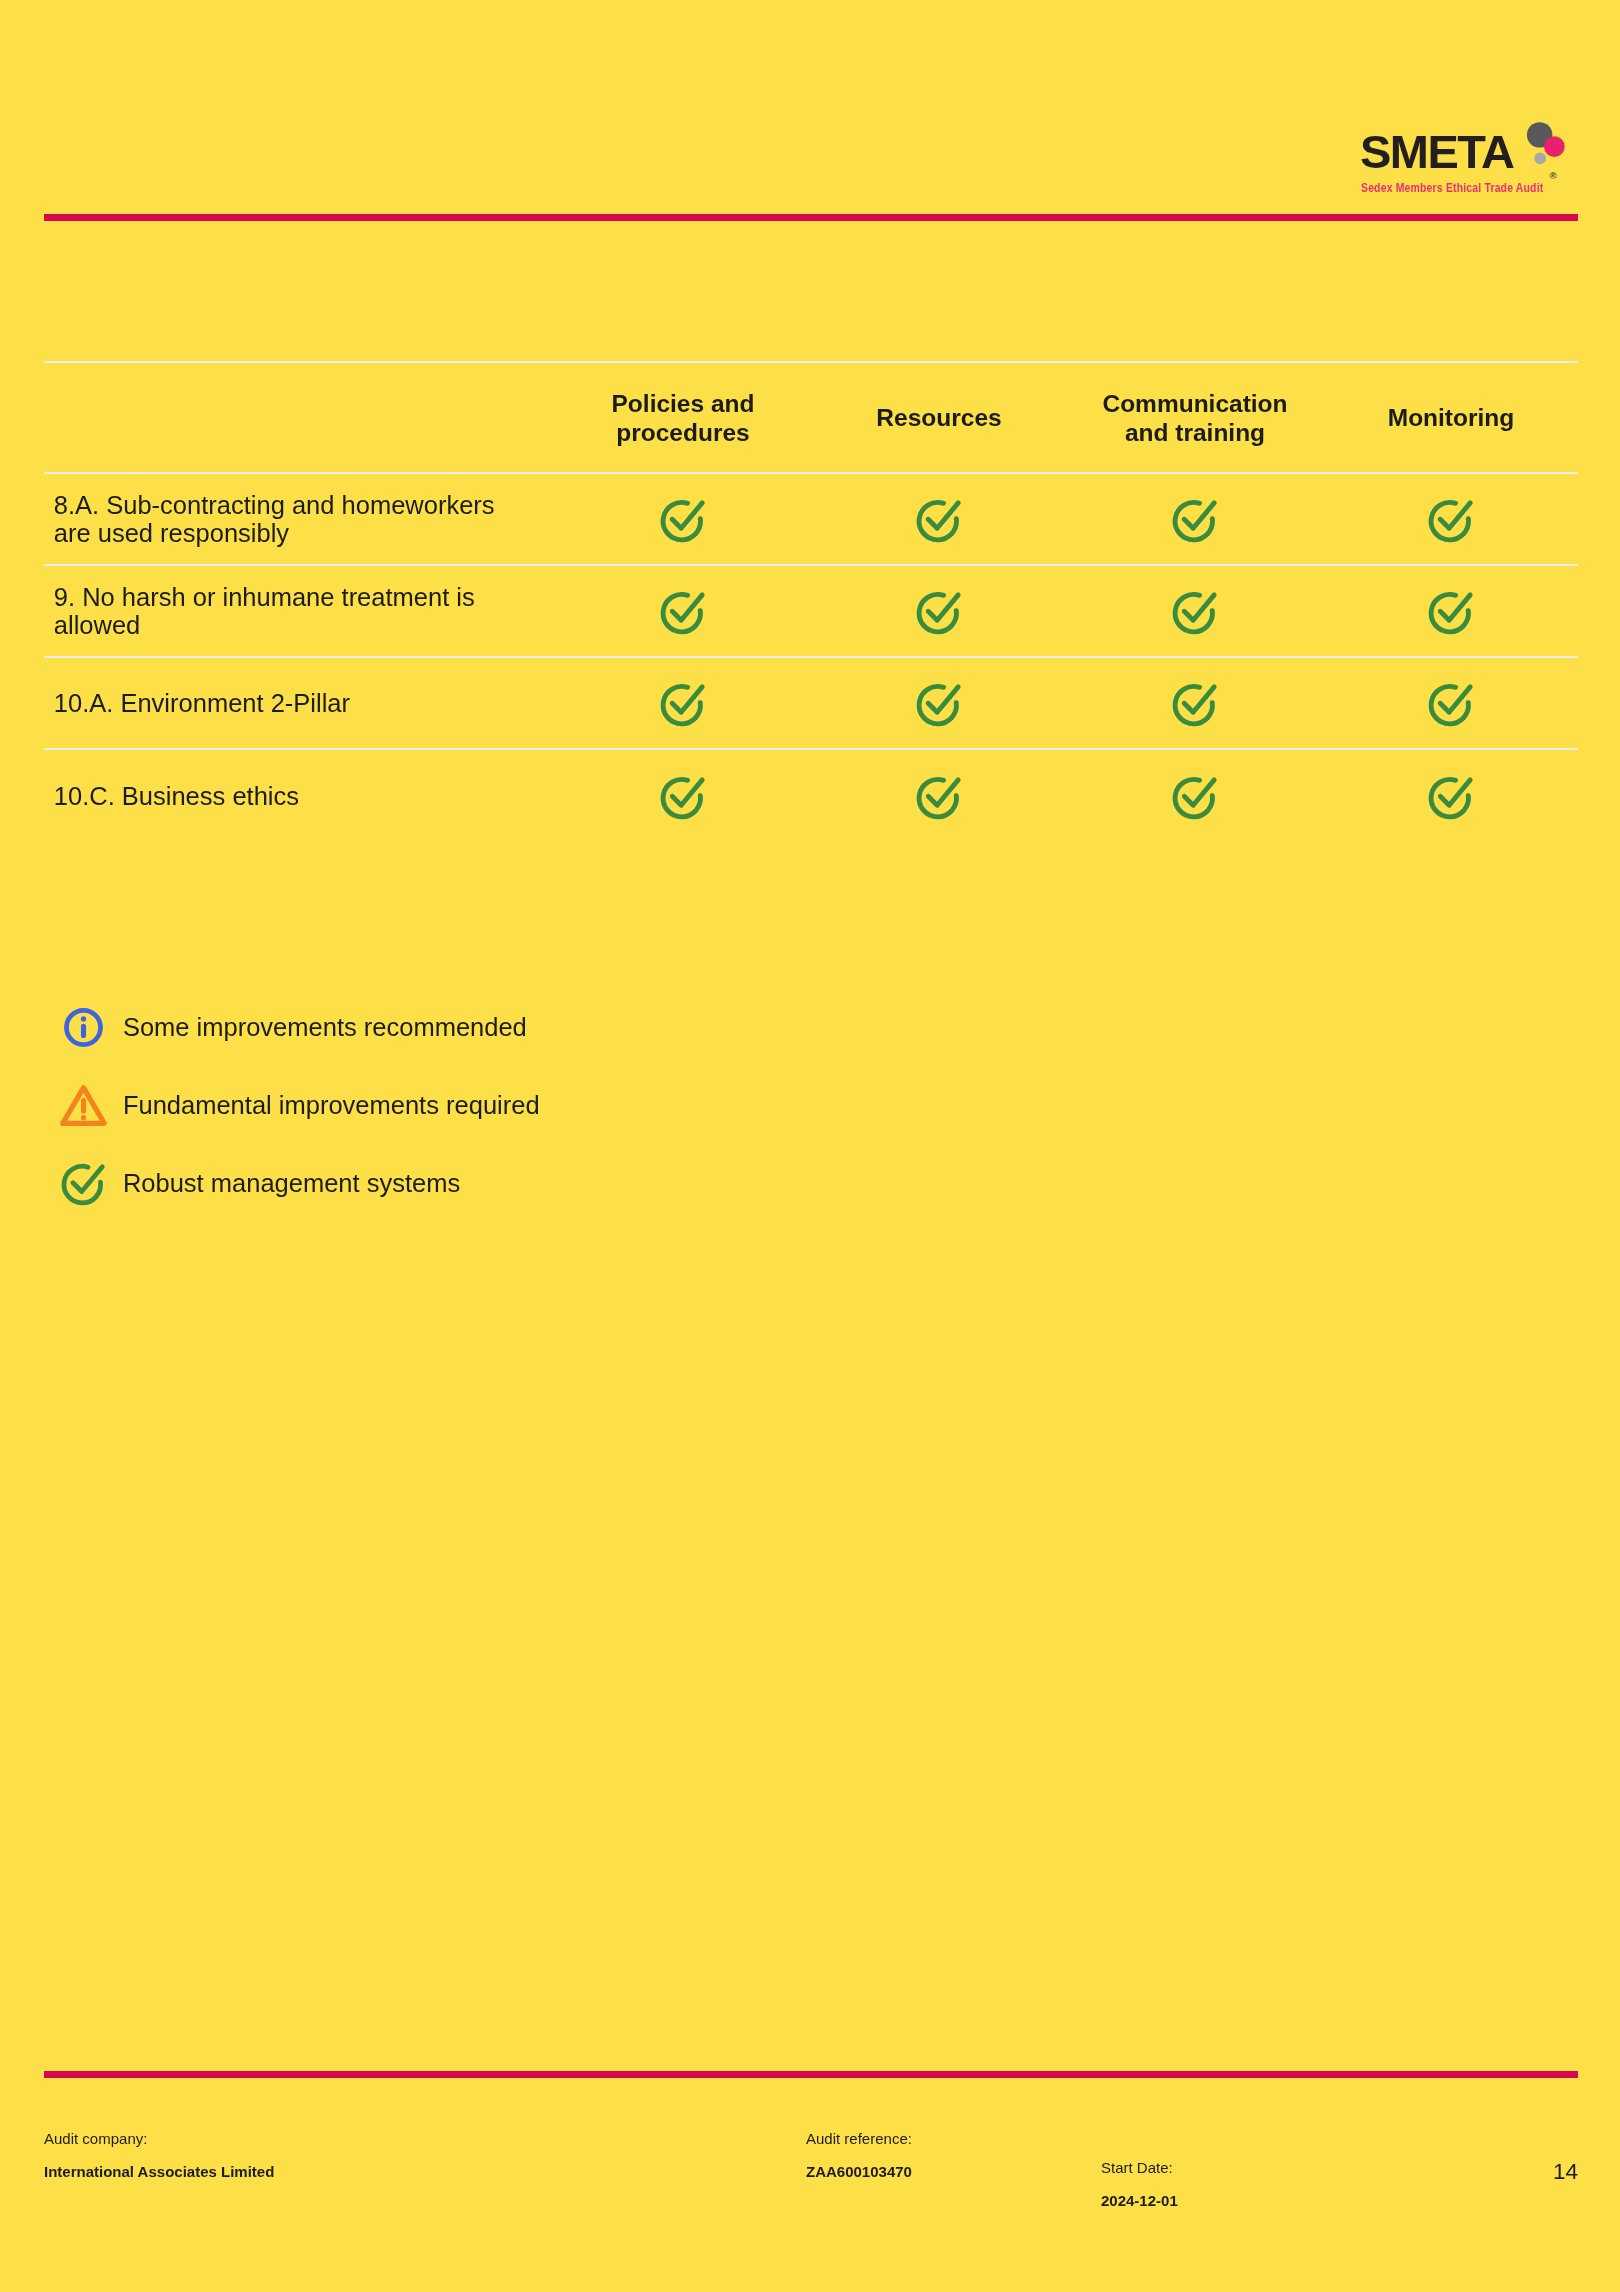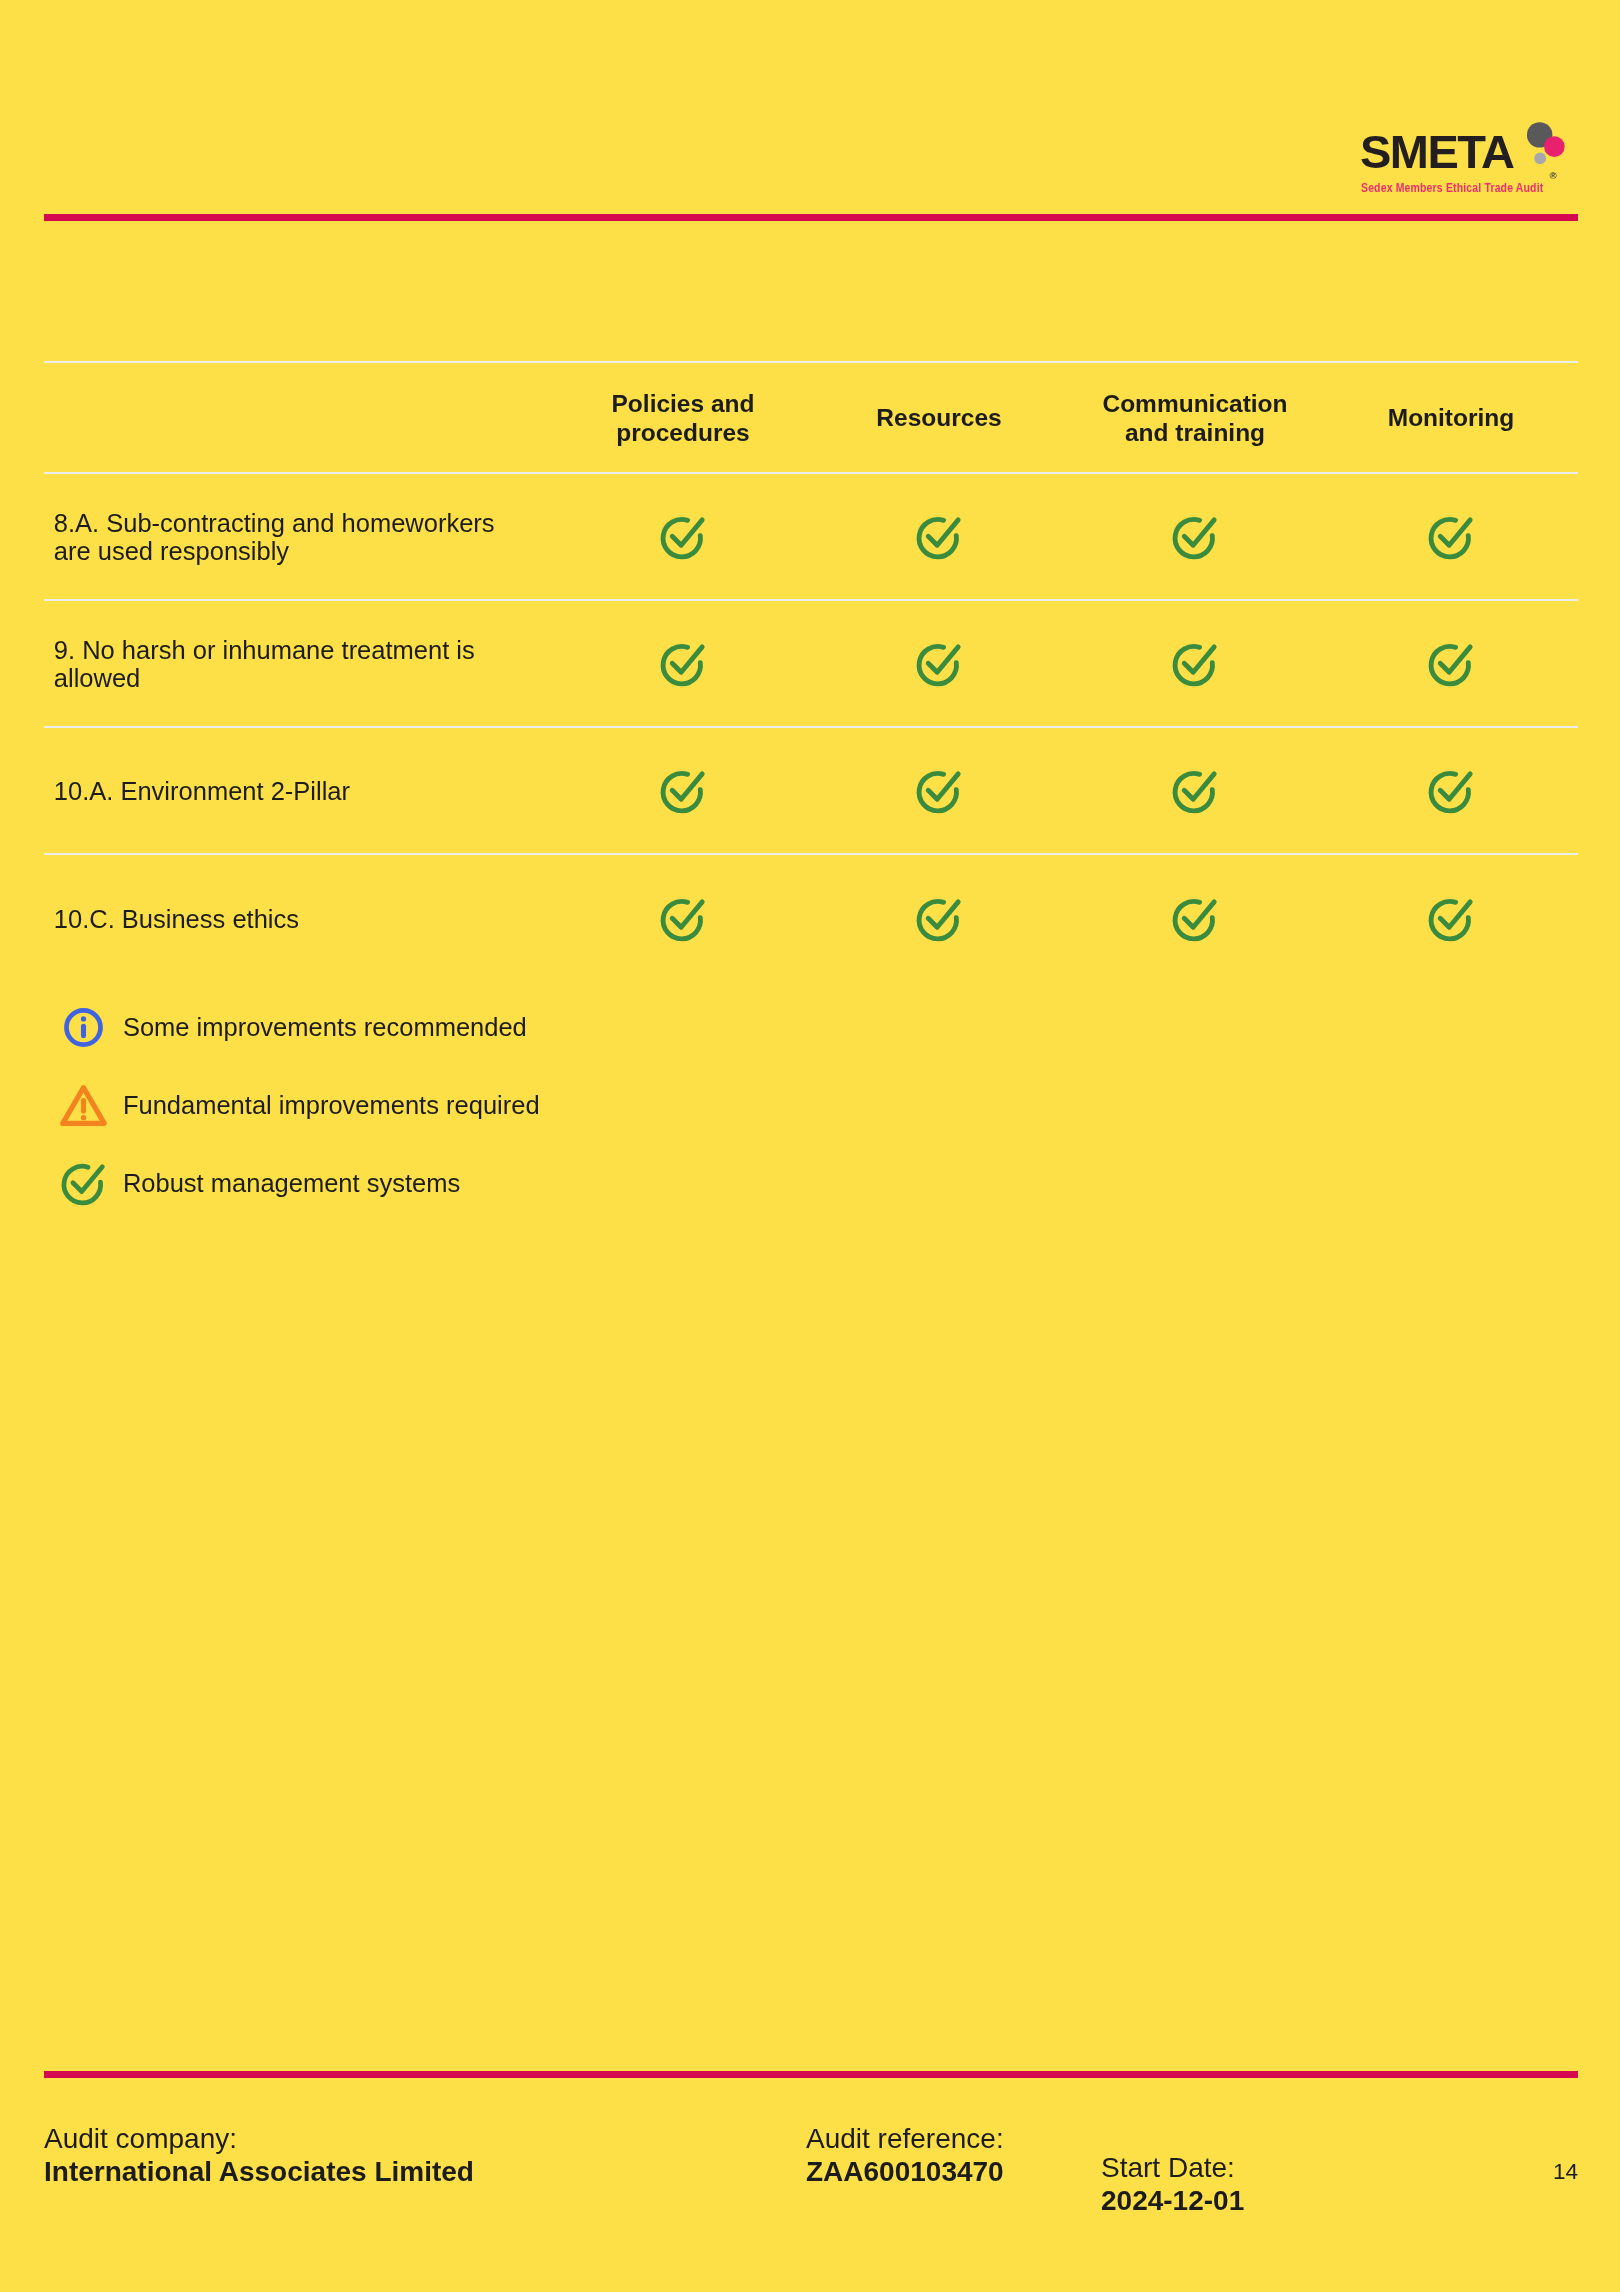--- a/index.html
+++ b/index.html
@@ -41,31 +41,31 @@
   .rule-top{top:214px;}
   .rule-bottom{top:2071px;}
   
   .table{position:absolute;left:44px;top:361px;width:1534px;}
   .thead,.tr{display:grid;grid-template-columns:511px 256px 256px 256px 256px;align-items:center;}
   .thead{height:113px;border-top:2px solid var(--sep);border-bottom:2px solid var(--sep);}
   .th{
     text-align:center;font-size:24.5px;line-height:29px;font-weight:600;
     white-space:pre-line;justify-self:center;max-width:235px;
   }
-  .tr{height:127px;border-bottom:2px solid var(--sep);}
+  .tr{height:92px;border-bottom:2px solid var(--sep);}
   .tr:last-child{border-bottom:none;}
   .td.label{font-size:25.5px;line-height:28px;padding-left:9.8px;white-space:pre-line;}
   .td.status{display:flex;justify-content:center;align-items:center;}
   
   .legend{position:absolute;left:48px;top:988px;}
   .legend-item{display:flex;align-items:center;height:78px;}
   .legend-ic{width:71px;display:flex;justify-content:center;align-items:center;}
   .legend-label{padding-left:3.9px;font-size:25.5px;line-height:31px;}
   
-  .f-block{position:absolute;font-size:28px;line-height:27.4px;}
+  .f-block{position:absolute;font-size:15px;line-height:27.4px;}
   .f-label{font-weight:400;}
   .f-value{font-weight:700;margin-top:5.9px;}
   .f-company{left:44px;top:2125px;}
   .f-ref{left:806px;top:2125px;}
   .f-date{left:1101px;top:2125px;margin-top:29px;}
   .page-num{position:absolute;right:42px;top:2158px;font-size:22.5px;line-height:27.4px;}
 </style>
 </head>
 <body>
 

